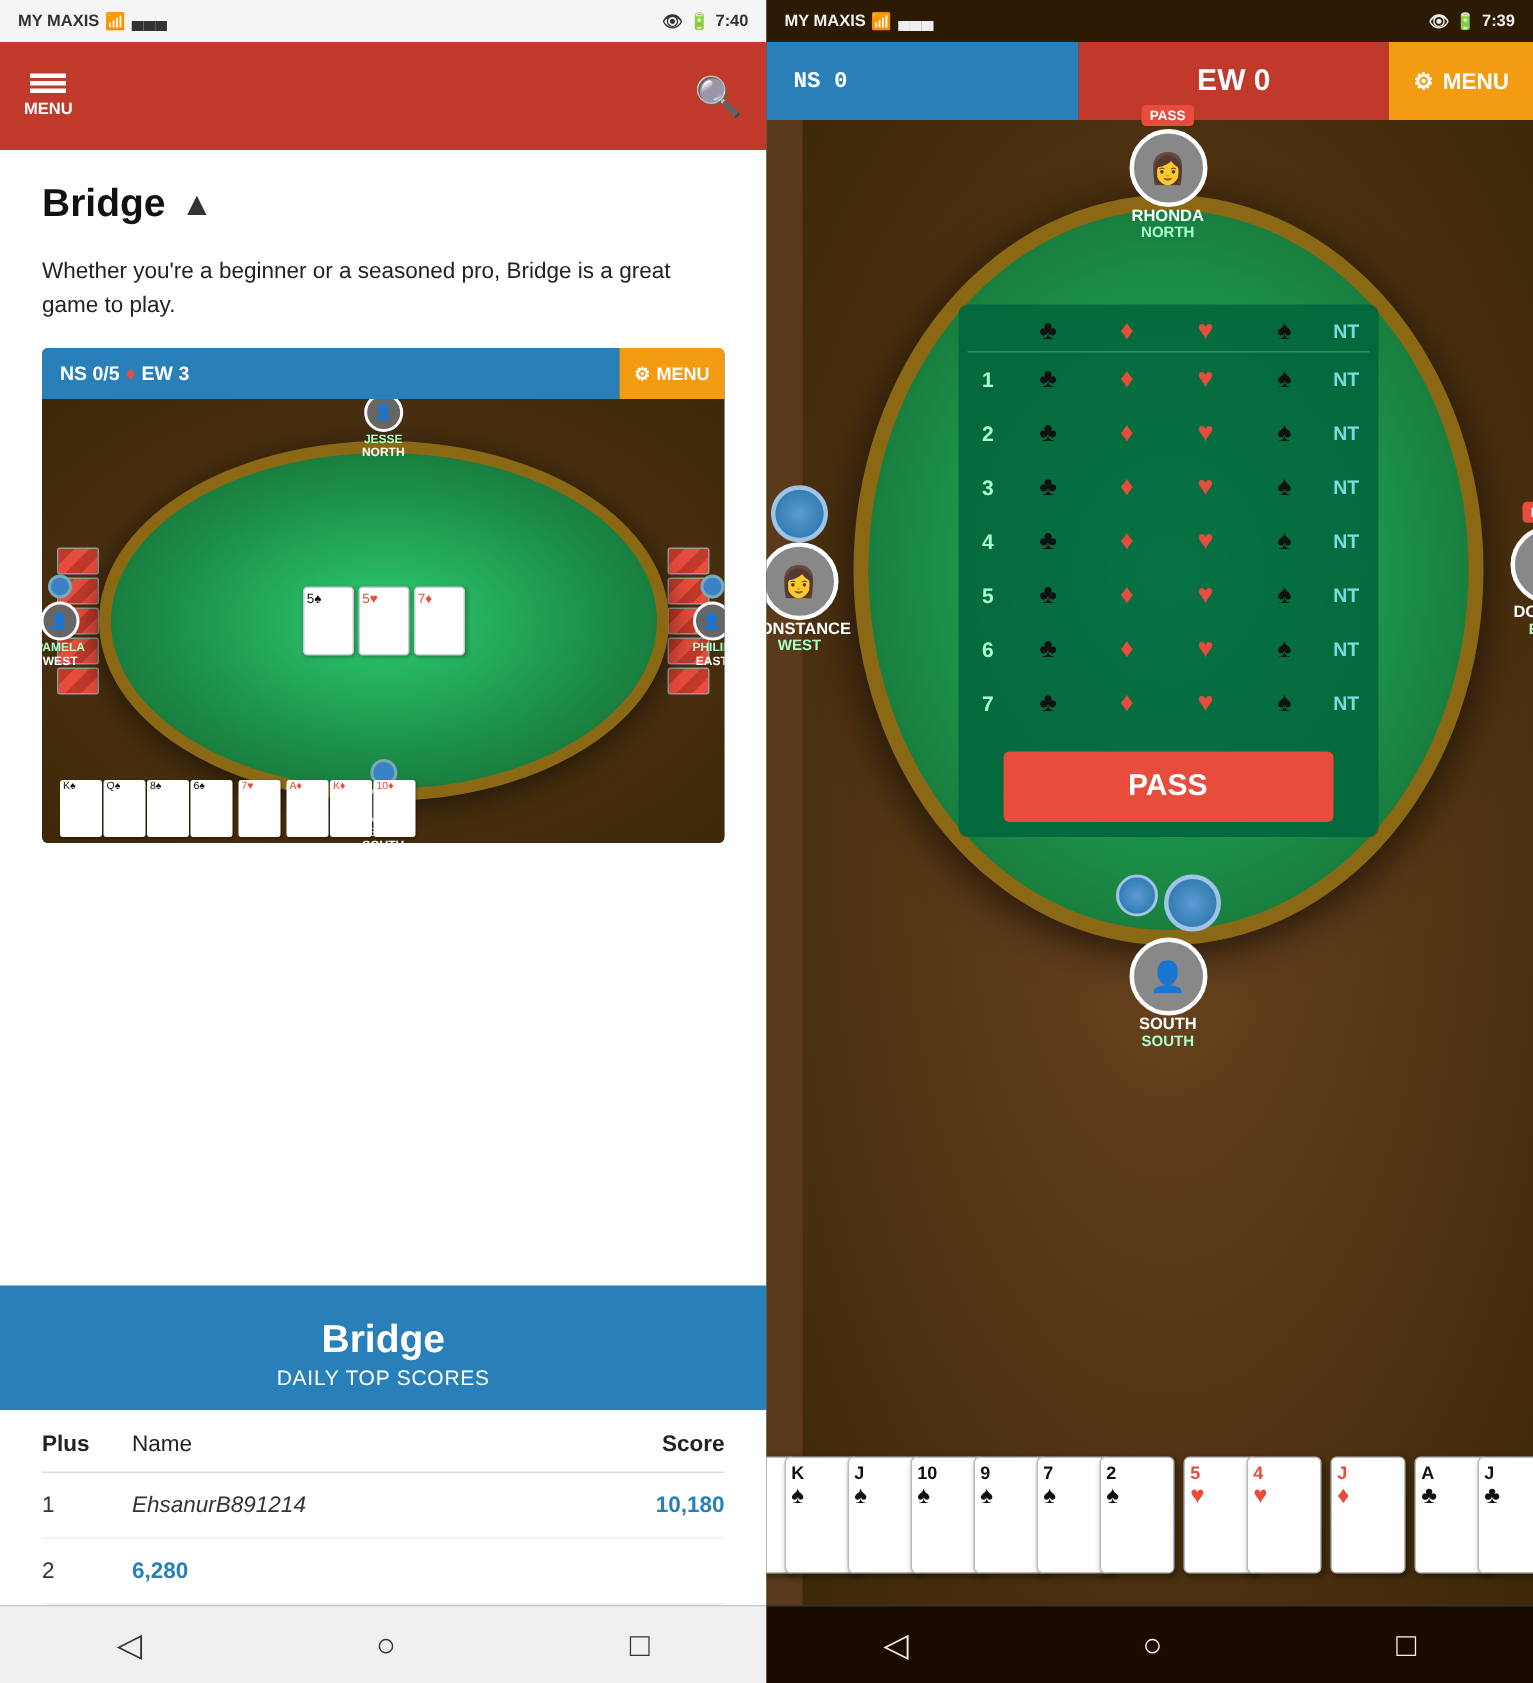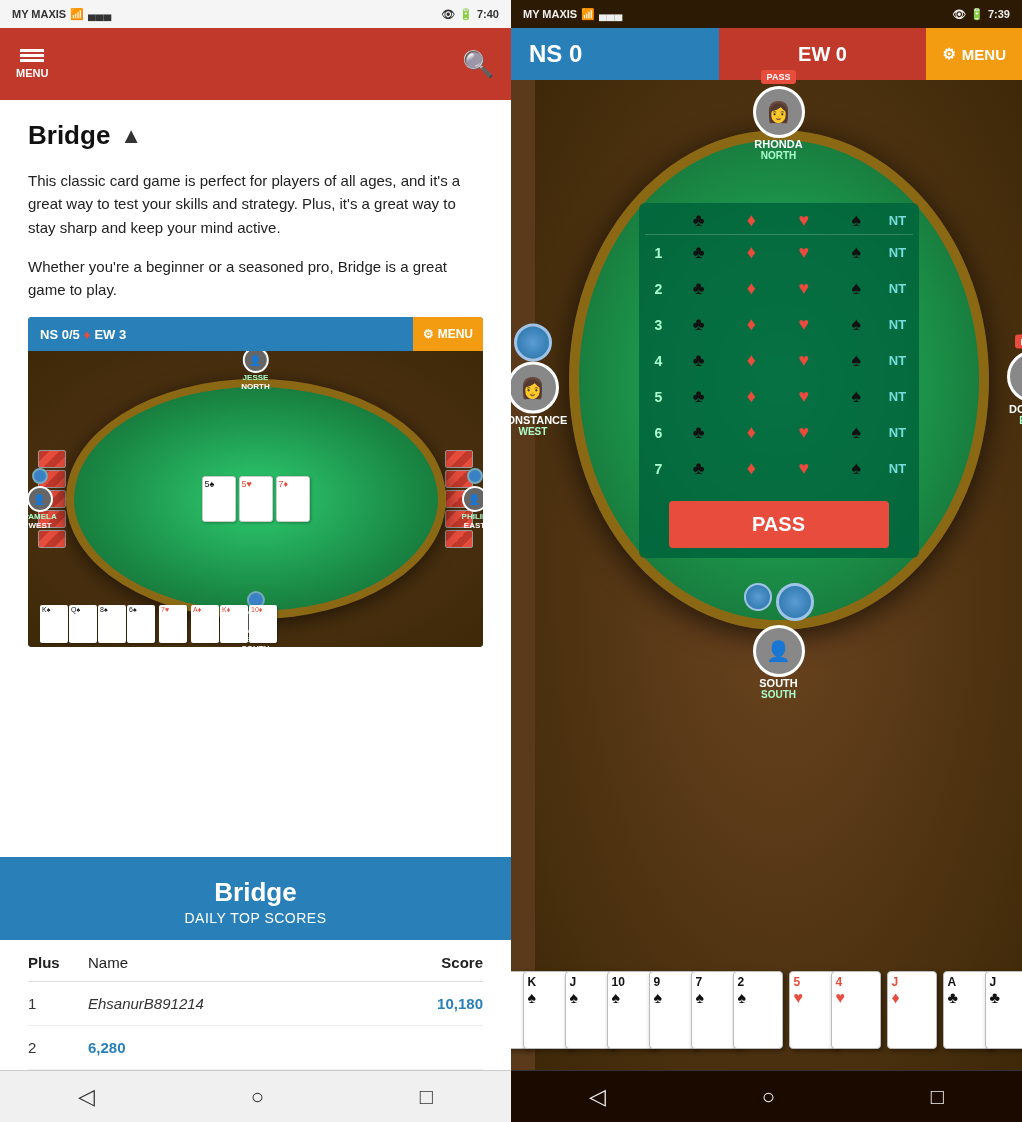--- a/index.html
+++ b/index.html
@@ -342,22 +342,23 @@
       height: 52px;
     }
     .right-ns {
       background: #2980b9;
       height: 52px;
       display: flex;
       align-items: center;
       padding: 0 18px;
       color: white;
       font-weight: bold;
-      font-size: 24px;
+      font-size: 15px;
       flex: 1;
+      font-family: Liberation Mono, monospace;
     }
     .right-ew {
       background: #c0392b;
       height: 52px;
       display: flex;
       align-items: center;
       justify-content: center;
       padding: 0 18px;
       color: white;
       font-weight: bold;
@@ -577,21 +578,20 @@
     </div>
   </div>
 
   <div class="content-area">
 
     <div class="page-title">
       <h1>Bridge</h1>
       <span class="caret">▲</span>
     </div>
 
-    <p class="description">This classic card game is perfect for players of all ages, and it's a great way to test your skills and strategy. Plus, it's a great way to stay sharp and keep your mind active.</p>
     <p class="description">Whether you're a beginner or a seasoned pro, Bridge is a great game to play.</p>
 
     <div class="game-preview">
       <div class="mini-game-header">
         <div class="mini-ns">
           <span>NS 0/5</span>
           <span class="mini-diamond">♦</span>
           <span>EW 3</span>
         </div>
         <div class="mini-menu-btn">

